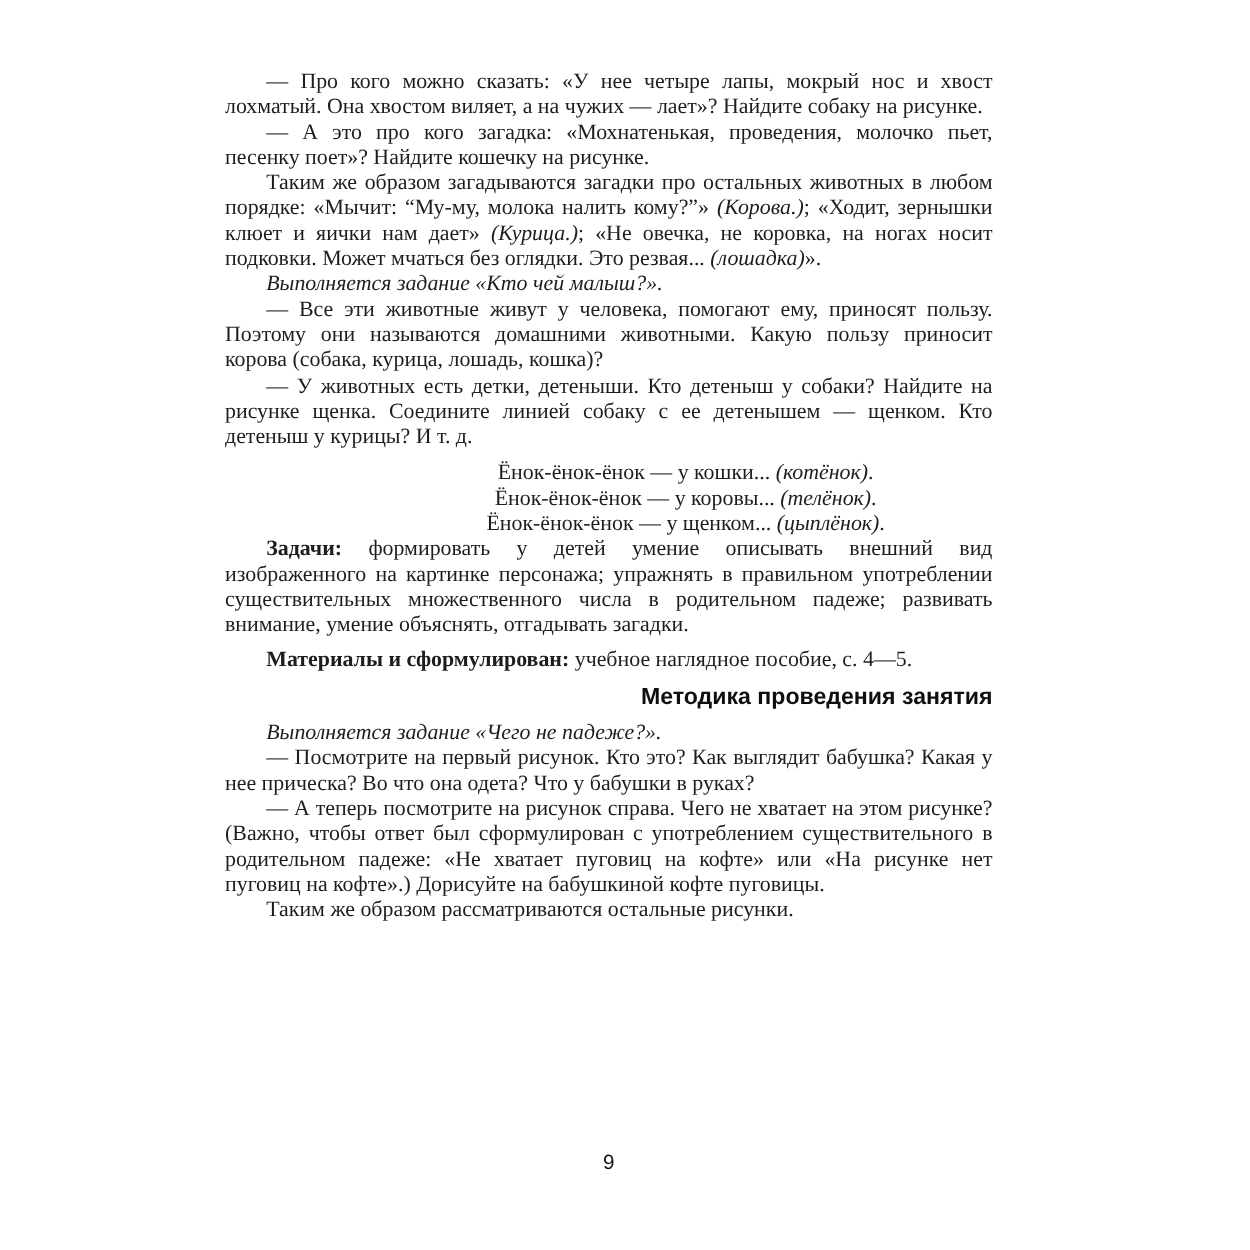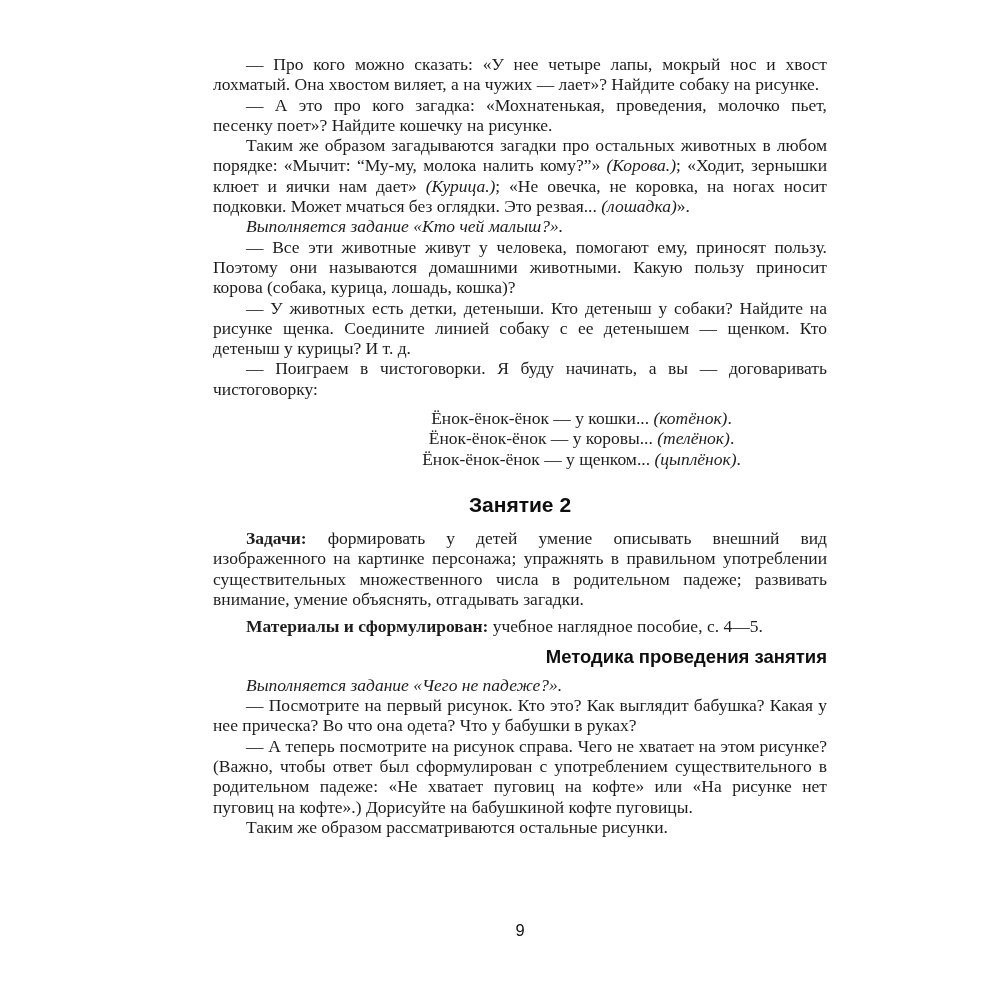--- a/index.html
+++ b/index.html
@@ -2,21 +2,20 @@
 <html lang="ru"><head>
 <meta charset="utf-8">
 <style>
   html, body { margin: 0; padding: 0; background: #ffffff; }
   .page {
     position: relative;
     width: 851px;
     height: 1000px;
     background: #ffffff;
     overflow: hidden;
-    margin-left: 33px;
   }
   .content {
     position: absolute;
     left: 180px;
     top: 54px;
     width: 614px;
     font-family: "Liberation Serif", "DejaVu Serif", serif;
     font-size: 17.5px;
     line-height: 20.3px;
     color: #1d1d1d;
@@ -76,29 +75,27 @@
     <p class="para">— А это про кого загадка: «Мохнатенькая, проведения, молочко пьет, песенку поет»? Найдите кошечку на рисунке.</p>
 
     <p class="para"><span>Таким же образом загадываются загадки про остальных животных в любом порядке: «Мычит: “Му-му, молока налить кому?”» </span><span class="italic">(Корова.)</span><span>; «Ходит, зернышки клюет и яички нам дает» </span><span class="italic">(Курица.)</span><span>; «Не овечка, не коровка, на ногах носит подковки. Может мчаться без оглядки. Это резвая... </span><span class="italic">(лошадка)</span><span>».</span></p>
 
     <p class="para italic">Выполняется задание «Кто чей малыш?».</p>
 
     <p class="para">— Все эти животные живут у человека, помогают ему, приносят пользу. Поэтому они называются домашними животными. Какую пользу приносит корова (собака, курица, лошадь, кошка)?</p>
 
     <p class="para">— У животных есть детки, детеныши. Кто детеныш у собаки? Найдите на рисунке щенка. Соедините линией собаку с ее детенышем — щенком. Кто детеныш у курицы? И т. д.</p>
 
-    <p class="para">— Поиграем в чистоговорки. Я буду начинать, а вы — договаривать чистоговорку:</p>
 
     <div class="verse">
       <div class="verse-line"><span>Ёнок-ёнок-ёнок — у кошки... </span><span class="italic">(котёнок)</span><span>.</span></div>
       <div class="verse-line"><span>Ёнок-ёнок-ёнок — у коровы... </span><span class="italic">(телёнок)</span><span>.</span></div>
       <div class="verse-line"><span>Ёнок-ёнок-ёнок — у щенком... </span><span class="italic">(цыплёнок)</span><span>.</span></div>
     </div>
 
-    <h2 class="lesson-heading">Занятие 2</h2>
 
     <p class="para"><b class="lbl">Задачи:</b><span> формировать у детей умение описывать внешний вид изображенного на картинке персонажа; упражнять в правильном употреблении существительных множественного числа в родительном падеже; развивать внимание, умение объяснять, отгадывать загадки.</span></p>
 
     <p class="para materials"><b class="lbl">Материалы и сформулирован:</b><span> учебное наглядное пособие, с. 4—5.</span></p>
 
     <h3 class="method-heading">Методика проведения занятия</h3>
 
     <p class="para italic">Выполняется задание «Чего не падеже?».</p>
 
     <p class="para">— Посмотрите на первый рисунок. Кто это? Как выглядит бабушка? Какая у нее прическа? Во что она одета? Что у бабушки в руках?</p>

